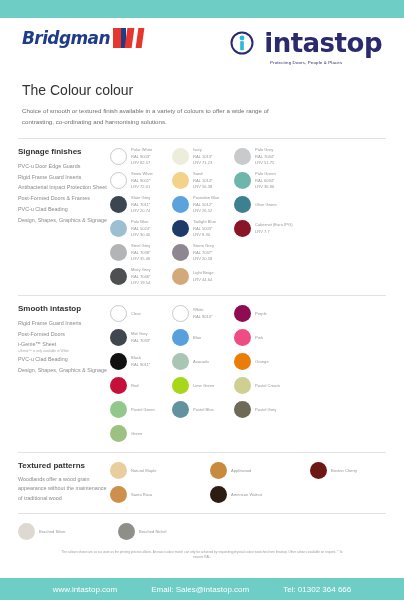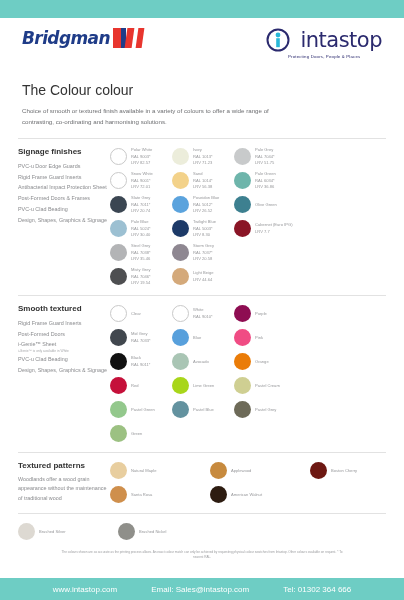--- a/index.html
+++ b/index.html
@@ -22,21 +22,21 @@
   .bridgman-mark { display: flex; height: 20px; align-items: stretch; }
   .bm-a { width: 8px; background: #e8352e; }
   .bm-b { width: 5px; background: #1f3c88; }
   .bm-c { width: 7px; background: #e8352e; transform: skewX(-8deg); }
   .bm-d { width: 4px; background: #ffffff; }
   .bm-e { width: 6px; background: #e8352e; transform: skewX(-8deg); }
 
   
   .intastop-logo { text-align: center; }
   .intastop-row { display: flex; align-items: center; gap: 3px; }
-  .intastop-word { font-size: 21px; color: #2b2a6e; font-weight: 400;
+  .intastop-word { font-size: 26px; color: #2b2a6e; font-weight: 700;
                    letter-spacing: -0.5px; font-family: "DejaVu Sans", sans-serif; margin-left: 7px; }
   .intastop-tag { font-size: 4.4px; color: #2b2a6e; letter-spacing: .15px;
                   margin-top: 2px; }
 
   .title { padding: 4px 22px 0 22px; font-size: 14px; color: #333; font-weight: 400; }
   .intro { padding: 8px 22px 0 22px; font-size: 6.2px; color: #6d6e71;
            line-height: 1.75; max-width: 310px; }
 
   .section { padding: 0 18px; position: relative; }
   .rule { height: 1px; background: #e2e2e2; margin: 6px 18px; }
@@ -247,21 +247,21 @@
         </div>
     </div>
   </div>
 </div>
 
 <div class="rule"></div>
 
 <div class="section">
   <div class="grid">
     <div class="leftcol">
-      <div class="sect-head">Smooth textured</div>
+      <div class="sect-head">Smooth intastop</div>
       <div class="sect-sub">
         <div>Rigid Frame Guard Inserts</div>
         <div>Post-Formed Doors</div>
         <div>i-Genie™ Sheet</div>
         <span class="tiny">i-Genie™ is only available in White</span>
         <div>PVC-u Clad Beading</div>
         <div>Design, Shapes, Graphics &amp; Signage</div>
       </div>
     </div>
     <div class="swcols">

